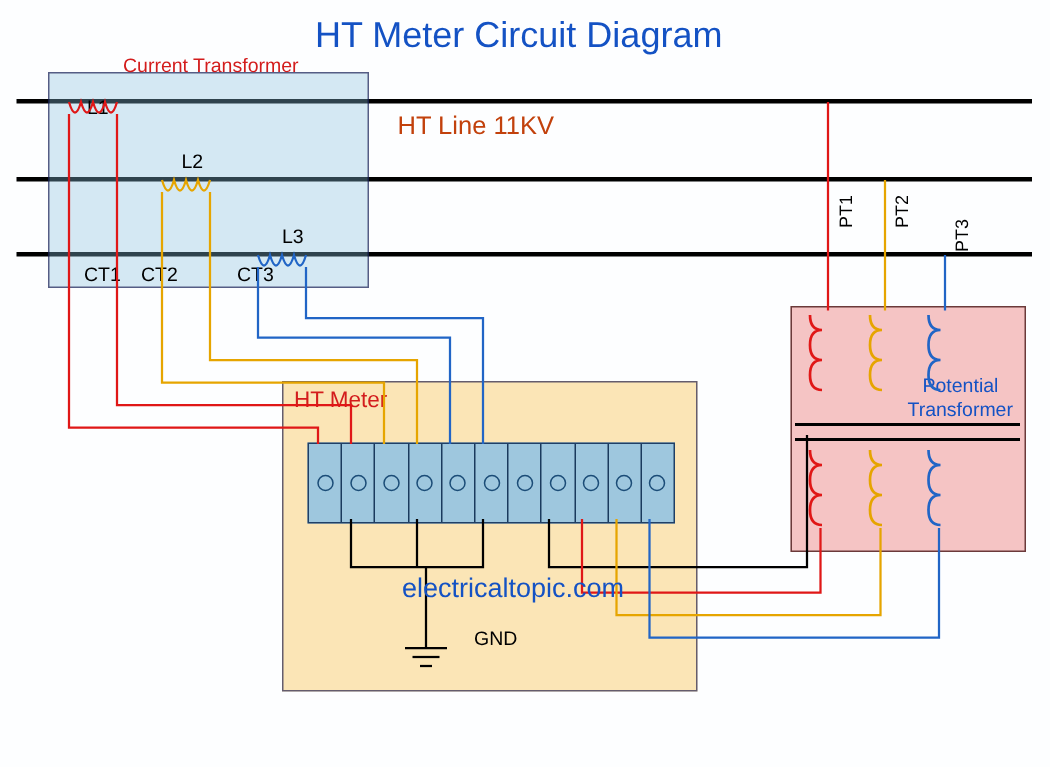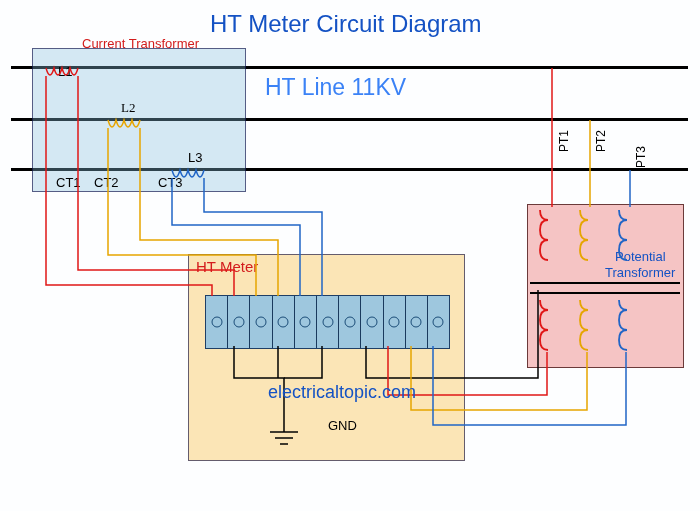--- a/index.html
+++ b/index.html
@@ -30,22 +30,22 @@
     position: absolute;
     font-size: 13px;
     color: #000;
   }
   .red { color: #d31c1c; }
   .thin-blue { color: #1452c4; font-size:13px;}
   .ht-line-label {
     position: absolute;
     top: 74px;
     left: 265px;
-    color: #3b82f6;
-    font-size: 23px;
+    color: #c2410c;
+    font-size: 17px;
   }
   .footer {
     position: absolute;
     bottom: 12px;
     left: 268px;
     color: #1452c4;
     font-size: 18px;
   }
   
   .box {
@@ -126,29 +126,29 @@
 
   <div class="ht-line-label">HT Line 11KV</div>
 
   <div class="ht-line" style="top:66px"></div>
   <div class="ht-line" style="top:118px"></div>
   <div class="ht-line" style="top:168px"></div>
 
   <div class="box ct-box"></div>
   <span class="label red" style="left:82px; top:36px;text-align:right;">Current Transformer</span>
   <span class="label" style="left:58px; top:64px;">L1</span>
-  <span class="label" style="left:121px; top:100px;font-family:Liberation Serif, serif;">L2</span>
+  <span class="label" style="left:121px; top:100px;">L2</span>
   <span class="label" style="left:188px; top:150px;">L3</span>
   <span class="label" style="left:35px; top:175px;margin-left:21px;">CT1</span>
   <span class="label" style="left:94px; top:175px;">CT2</span>
   <span class="label" style="left:158px; top:175px;">CT3</span>
 
   <div class="box meter-box"></div>
   <span class="label red" style="left:196px; top:258px; font-size:15px;">HT Meter</span>
-  <span class="label" style="left:316px; top:418px;margin-left:12px;">GND</span>
+  <span class="label" style="left:316px; top:418px;">GND</span>
 
   <div class="terminal-block">
     <div class="terminal"></div>
     <div class="terminal"></div>
     <div class="terminal"></div>
     <div class="terminal"></div>
     <div class="terminal"></div>
     <div class="terminal"></div>
     <div class="terminal"></div>
     <div class="terminal"></div>

